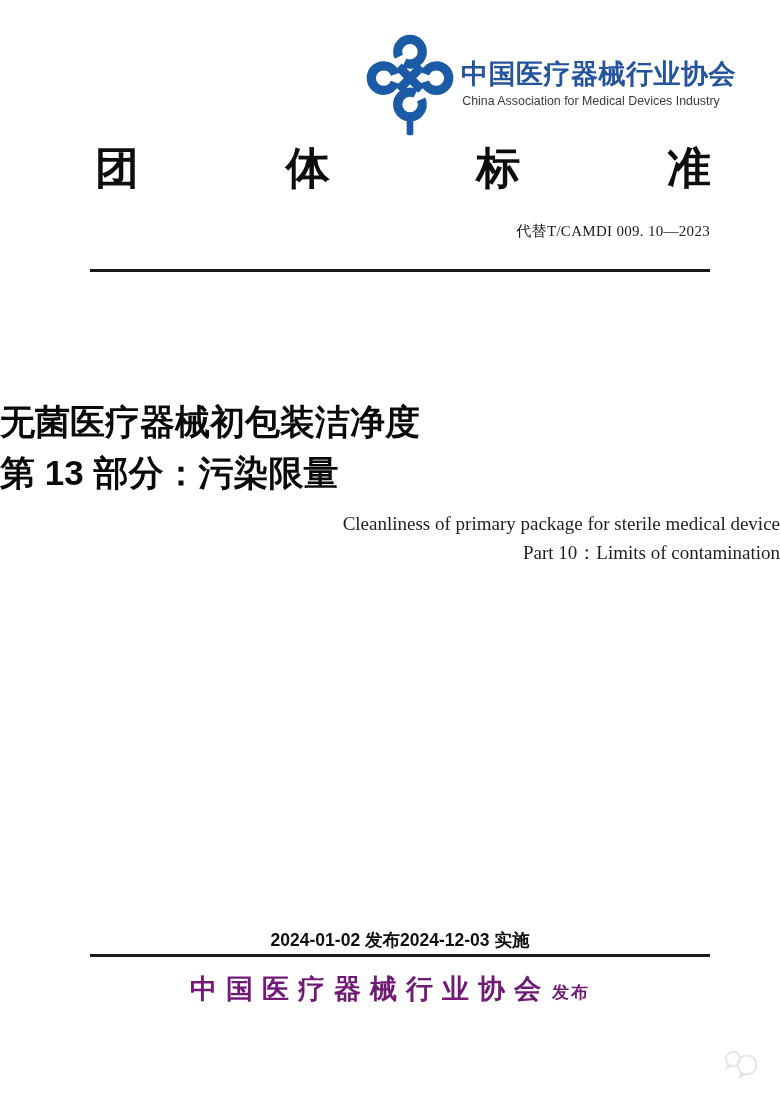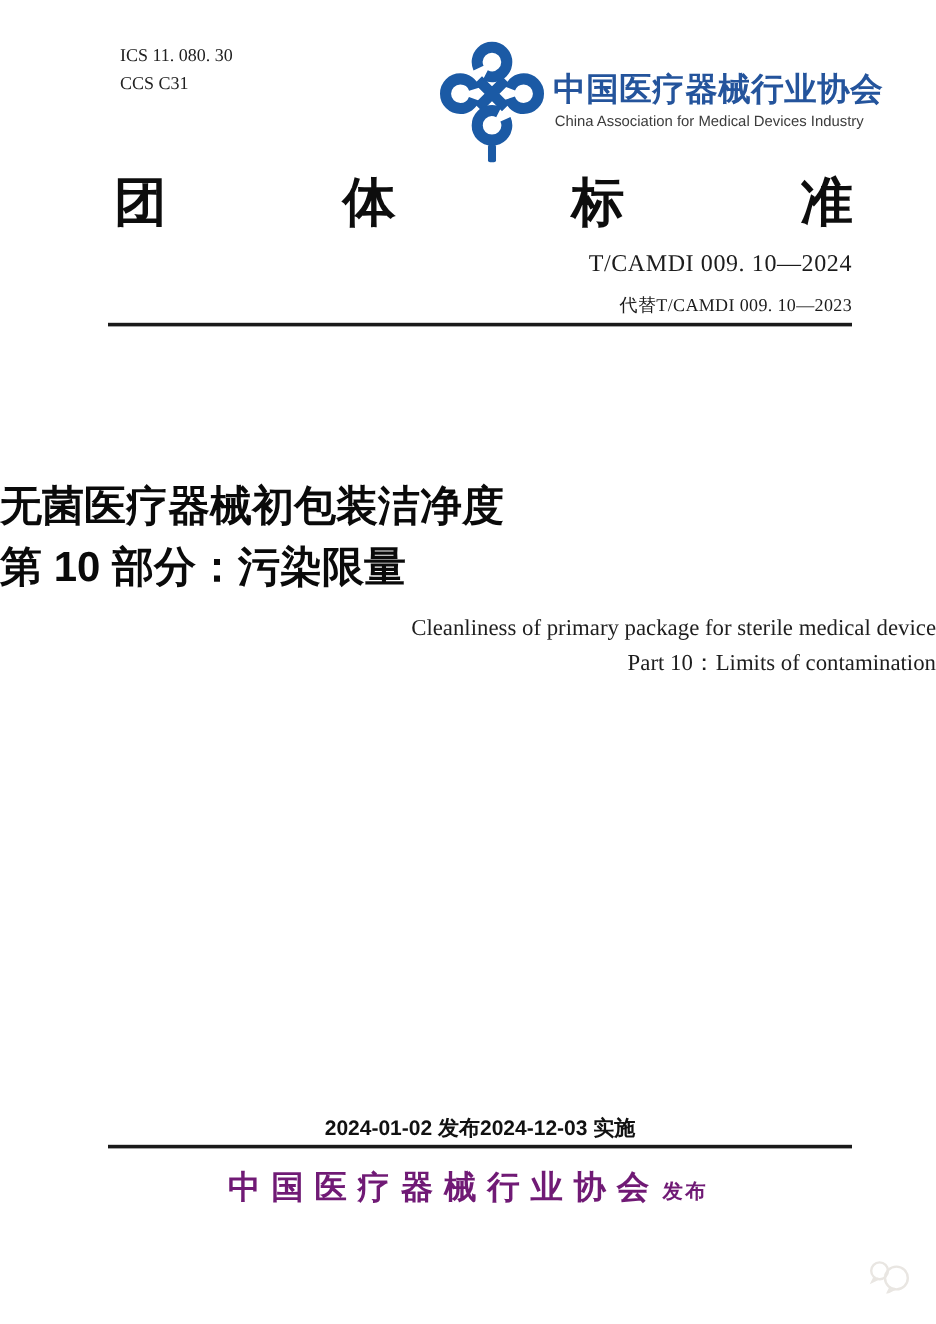--- a/index.html
+++ b/index.html
@@ -80,24 +80,20 @@
     text-shadow:0 1px 0 #ffffff,0 -1px 0 #dedad5;
     font-size:25px;font-weight:600;letter-spacing:1px;
     white-space:nowrap;
   }
 </style>
 </head>
 <body>
 
 <div class="page">
 
-  <div class="ics-block">
-    <div>ICS 11. 080. 30</div>
-    <div>CCS C31</div>
-  </div>
 
   <div class="logo">
     <svg width="88" height="104" viewBox="0 0 100 118" xmlns="http://www.w3.org/2000/svg">
       <g stroke="#1b5aa5" fill="none">
         <path d="M37 37 L63 63 M63 37 L37 63" stroke-width="10"></path>
         <circle cx="50" cy="20" r="14" stroke-width="10.5" stroke-dasharray="78 10" stroke-dashoffset="83" transform="rotate(135 50 20)"></circle>
         <circle cx="20" cy="50" r="14" stroke-width="10.5" stroke-dasharray="78 10" stroke-dashoffset="83"></circle>
         <circle cx="80" cy="50" r="14" stroke-width="10.5" stroke-dasharray="78 10" stroke-dashoffset="83" transform="rotate(180 80 50)"></circle>
         <circle cx="50" cy="80" r="14" stroke-width="10.5" stroke-dasharray="78 10" stroke-dashoffset="83" transform="rotate(-45 50 80)"></circle>
       </g>
@@ -111,29 +107,28 @@
   </div>
 
   <div class="std-type">
     <span>团</span>
     <span>体</span>
     <span>标</span>
     <span>准</span>
   </div>
 
   <div class="code-block">
-    <div class="code-main">T/CAMDI 009. 10—2024</div>
     <div class="code-replaces">代替T/CAMDI 009. 10—2023</div>
   </div>
 
   <div class="rule rule-top"></div>
 
   <div class="title-cn">
     <div>无菌医疗器械初包装洁净度</div>
-    <div>第 10 部分：污染限量</div>
+    <div>第 13 部分：污染限量</div>
   </div>
 
   <div class="title-en">
     <div>Cleanliness of primary package for sterile medical device</div>
     <div>Part 10：Limits of contamination</div>
   </div>
 
   <div class="dates">
     <div><span>2024-01-02</span> <span>发布</span></div>
     <div><span>2024-12-03</span> <span>实施</span></div>

